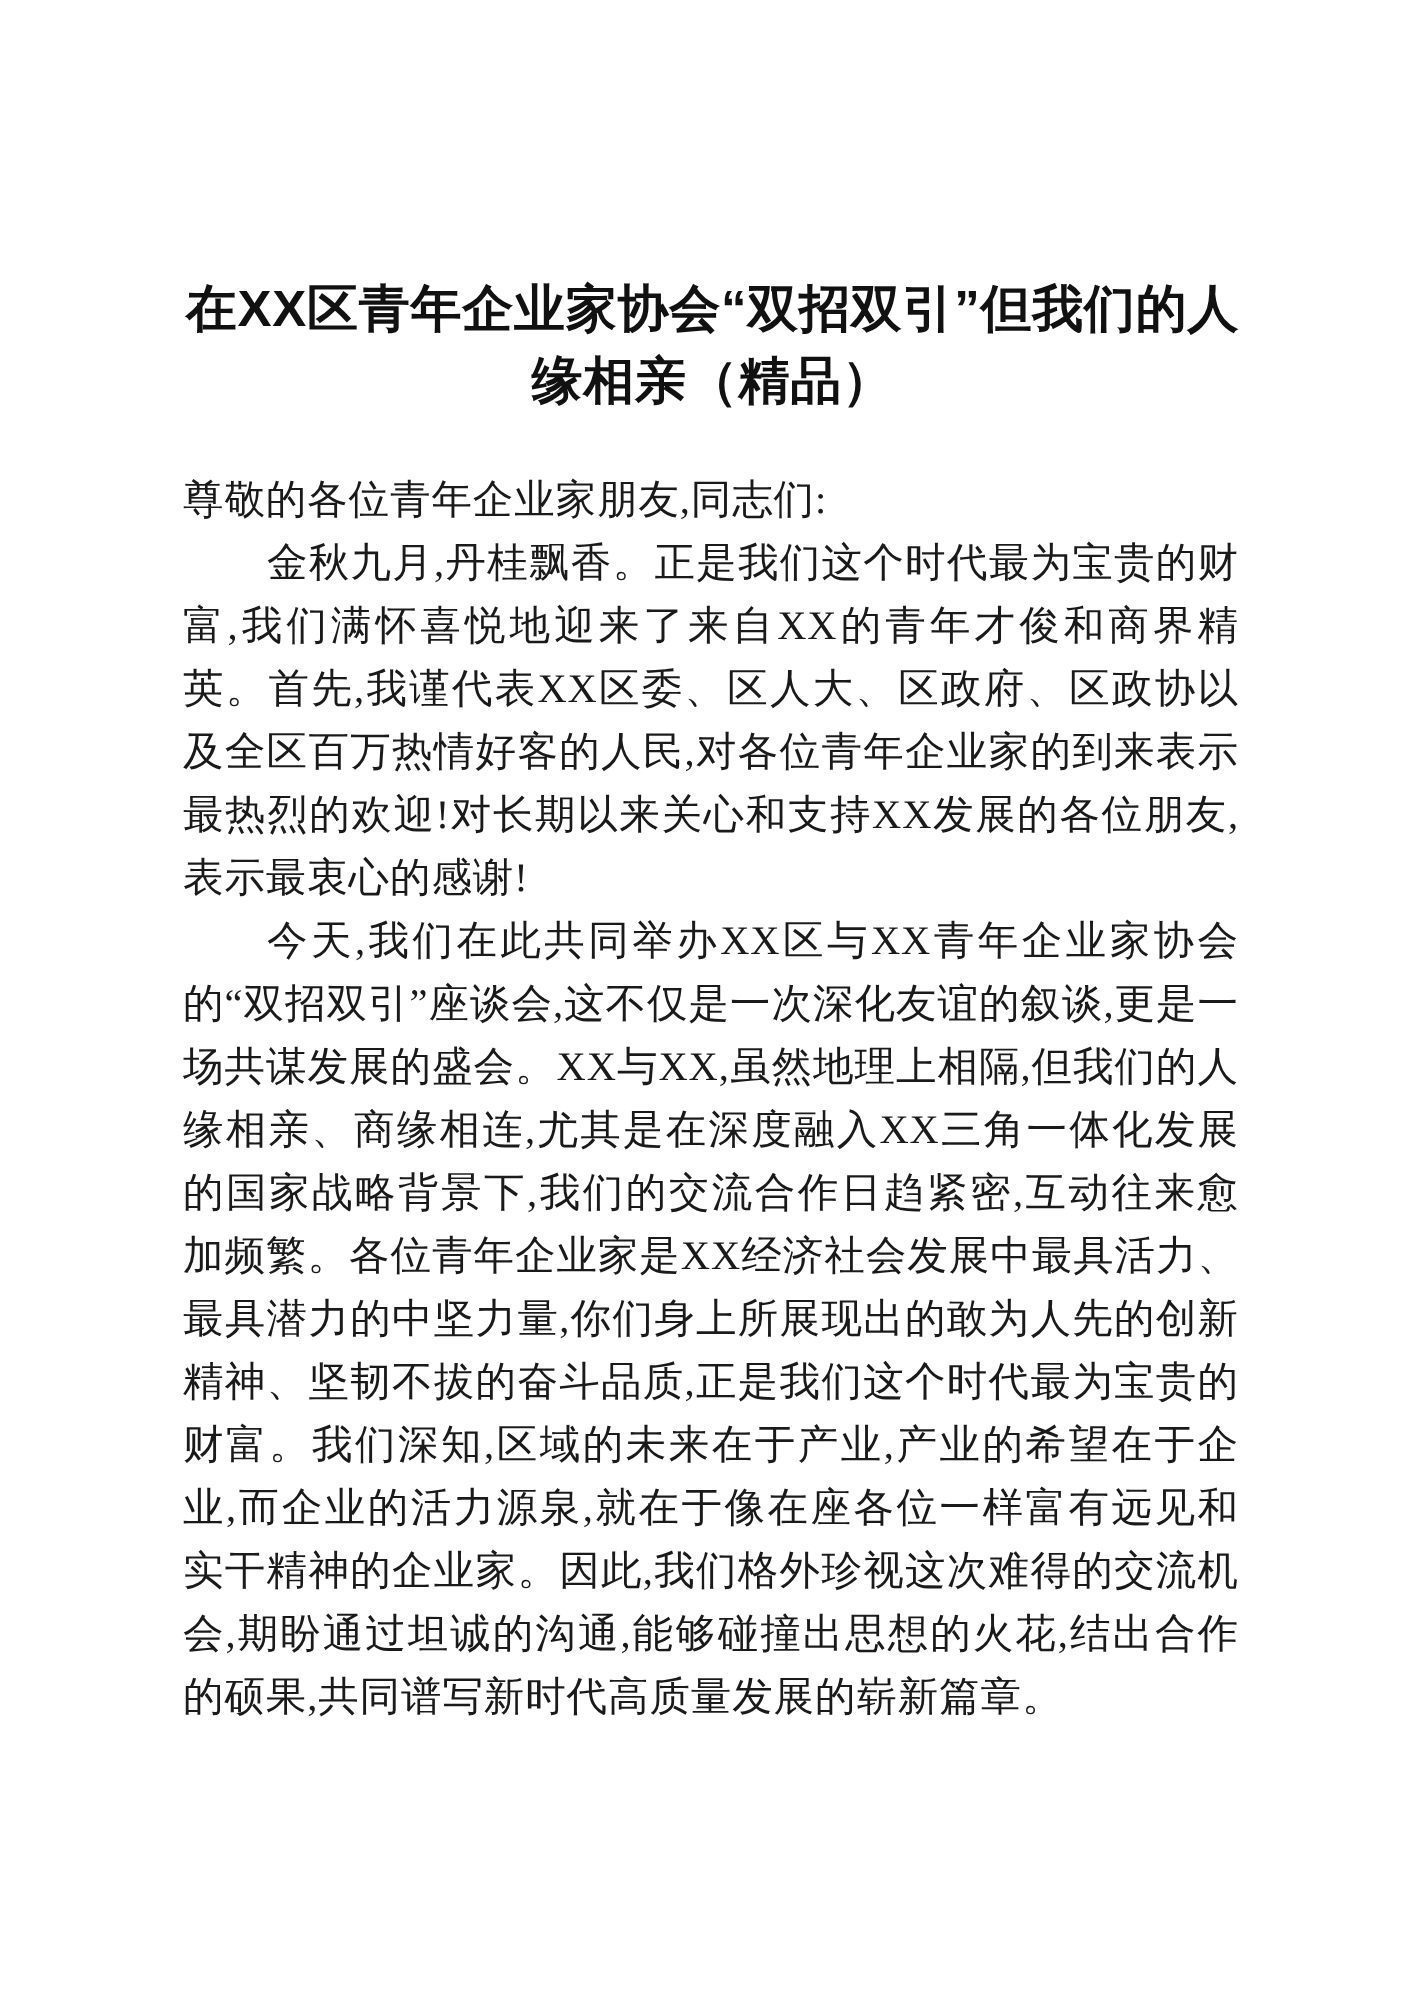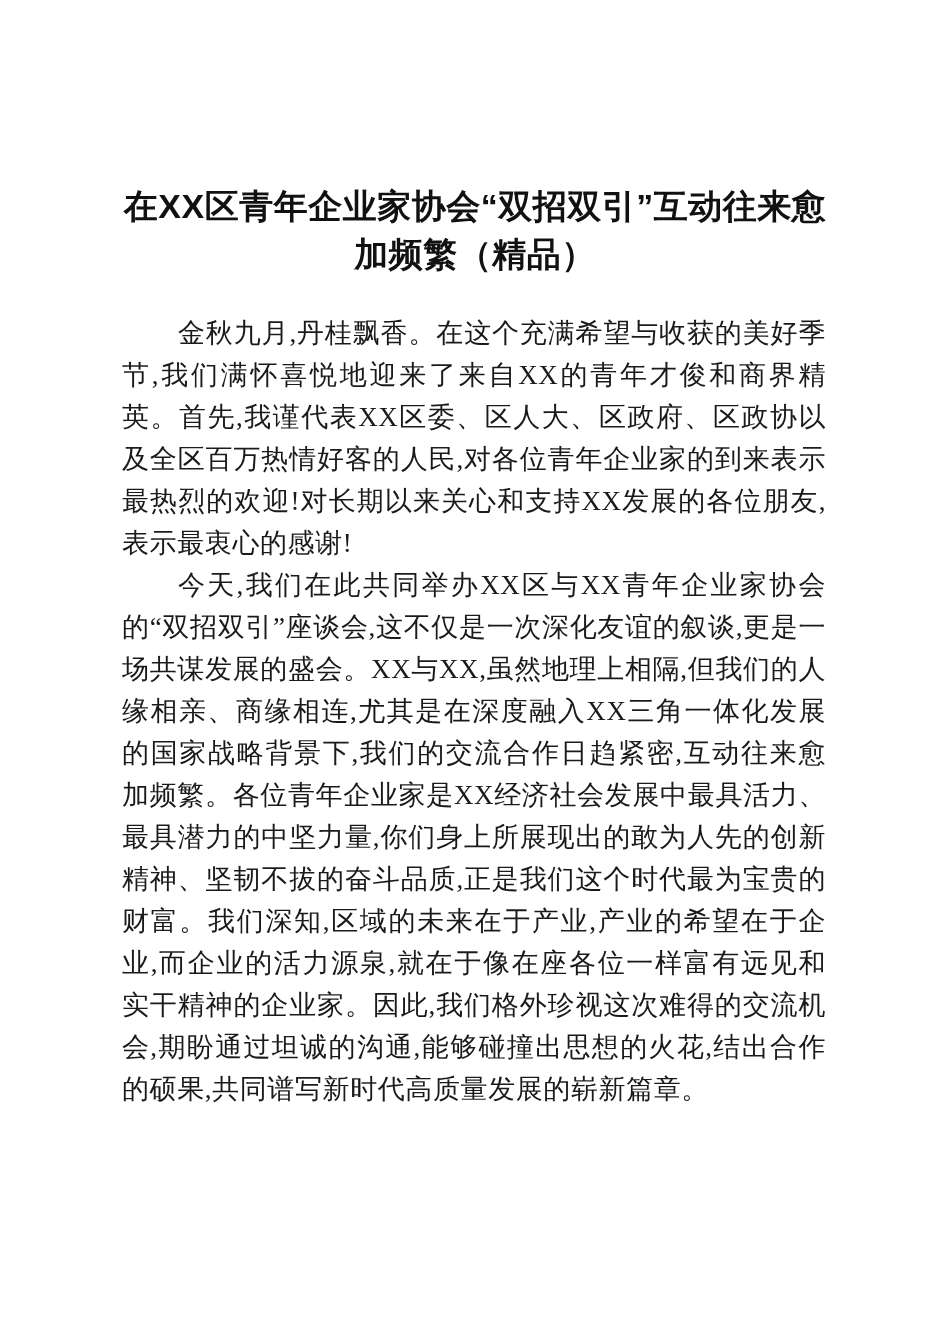--- a/index.html
+++ b/index.html
@@ -76,25 +76,26 @@
   
   .para.ragged-last {
     text-align-last: left;
   }
 </style>
 </head>
 <body>
 
 <div class="page">
 
-  <div class="doc-title">在XX区青年企业家协会“双招双引”互动往来愈加频繁（精品）</div>
+  <div class="doc-title">在XX区青年企业家协会“双招双引”但我们的人缘相亲（精品）</div>
 
   <div class="doc-body">
 
+    <p class="para salutation ragged-last">尊敬的各位青年企业家朋友,同志们:</p>
 
 
-    <p class="para indent ragged-last">金秋九月,丹桂飘香。在这个充满希望与收获的美好季节,我们满怀喜悦地迎来了来自XX的青年才俊和商界精英。首先,我谨代表XX区委、区人大、区政府、区政协以及全区百万热情好客的人民,对各位青年企业家的到来表示最热烈的欢迎!对长期以来关心和支持XX发展的各位朋友,表示最衷心的感谢!</p>
+    <p class="para indent ragged-last">金秋九月,丹桂飘香。正是我们这个时代最为宝贵的财富,我们满怀喜悦地迎来了来自XX的青年才俊和商界精英。首先,我谨代表XX区委、区人大、区政府、区政协以及全区百万热情好客的人民,对各位青年企业家的到来表示最热烈的欢迎!对长期以来关心和支持XX发展的各位朋友,表示最衷心的感谢!</p>
 
     <p class="para indent ragged-last">今天,我们在此共同举办XX区与XX青年企业家协会的“双招双引”座谈会,这不仅是一次深化友谊的叙谈,更是一场共谋发展的盛会。XX与XX,虽然地理上相隔,但我们的人缘相亲、商缘相连,尤其是在深度融入XX三角一体化发展的国家战略背景下,我们的交流合作日趋紧密,互动往来愈加频繁。各位青年企业家是XX经济社会发展中最具活力、最具潜力的中坚力量,你们身上所展现出的敢为人先的创新精神、坚韧不拔的奋斗品质,正是我们这个时代最为宝贵的财富。我们深知,区域的未来在于产业,产业的希望在于企业,而企业的活力源泉,就在于像在座各位一样富有远见和实干精神的企业家。因此,我们格外珍视这次难得的交流机会,期盼通过坦诚的沟通,能够碰撞出思想的火花,结出合作的硕果,共同谱写新时代高质量发展的崭新篇章。</p>
 
   </div>
 
 </div>
 
 </body></html>

